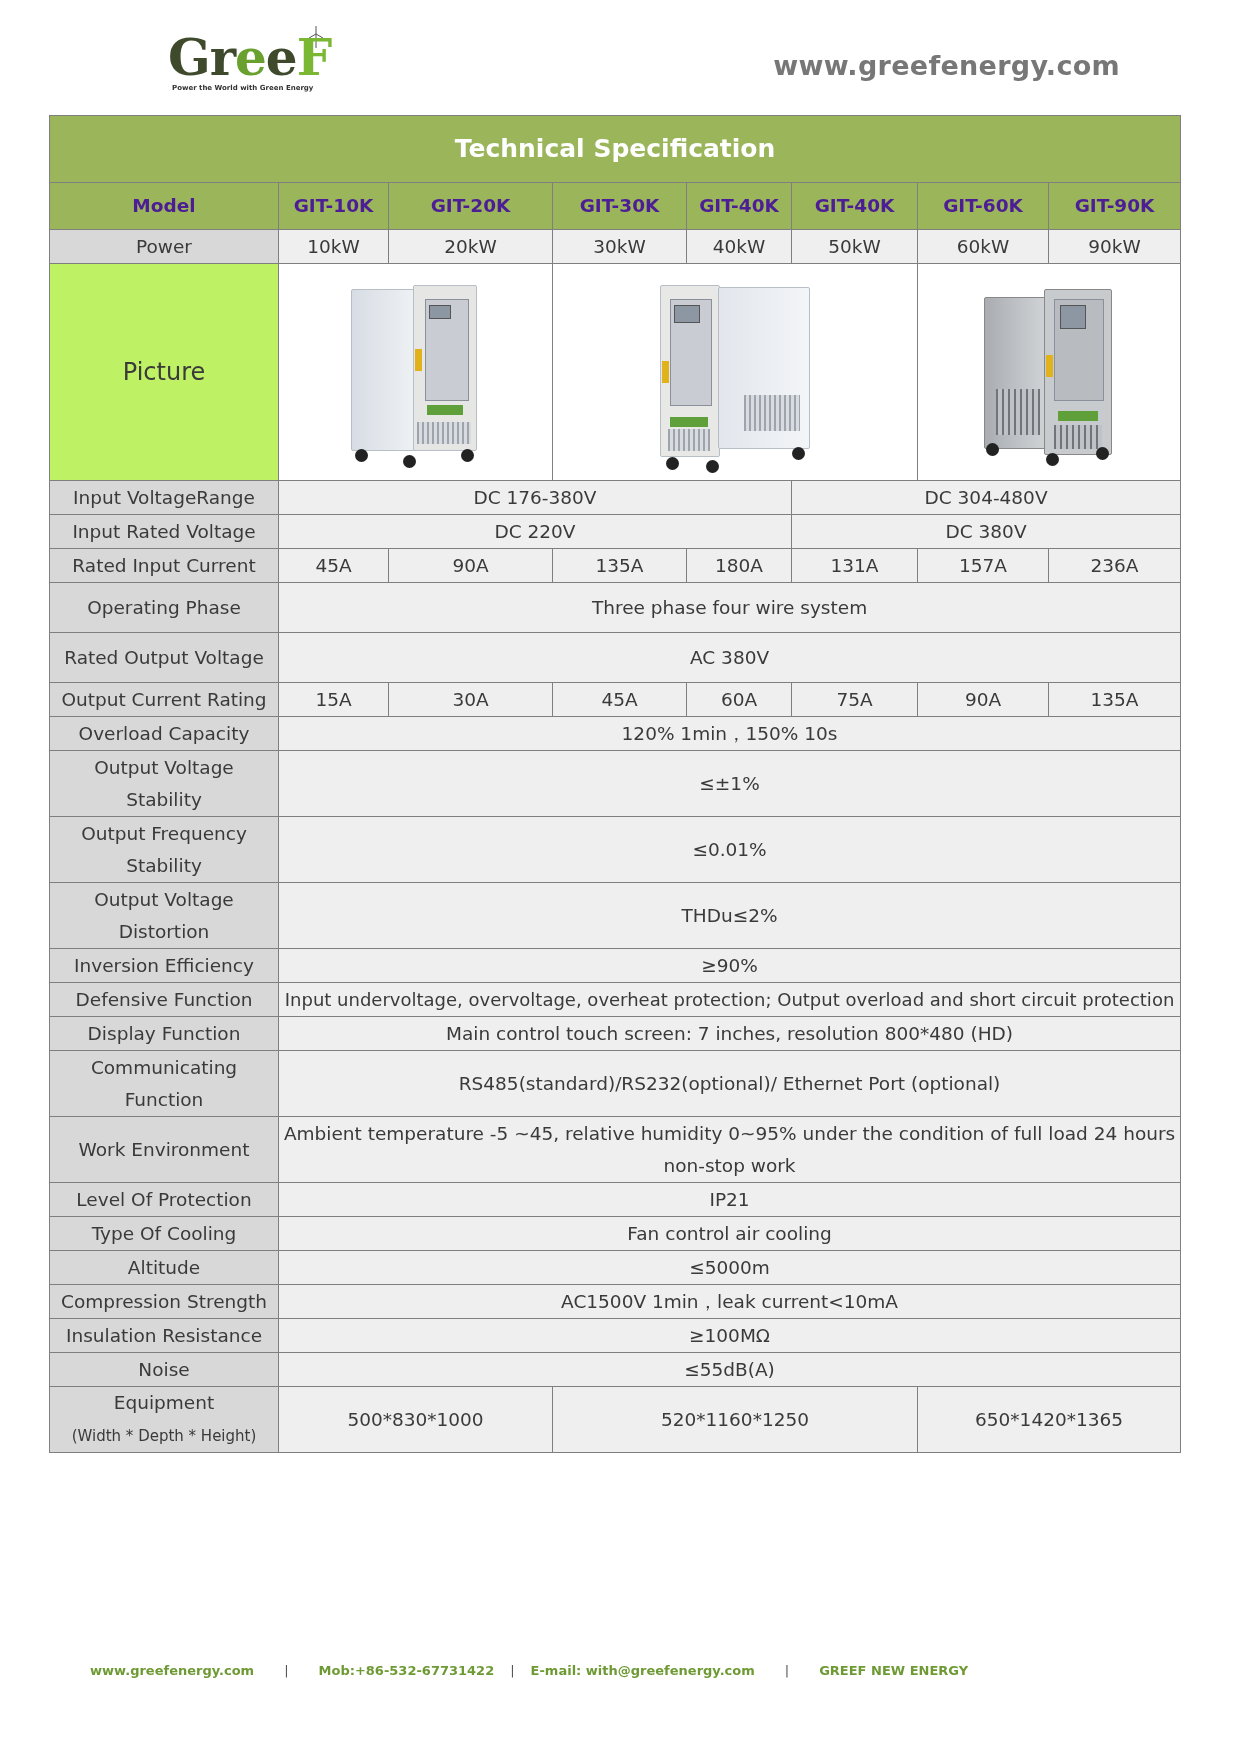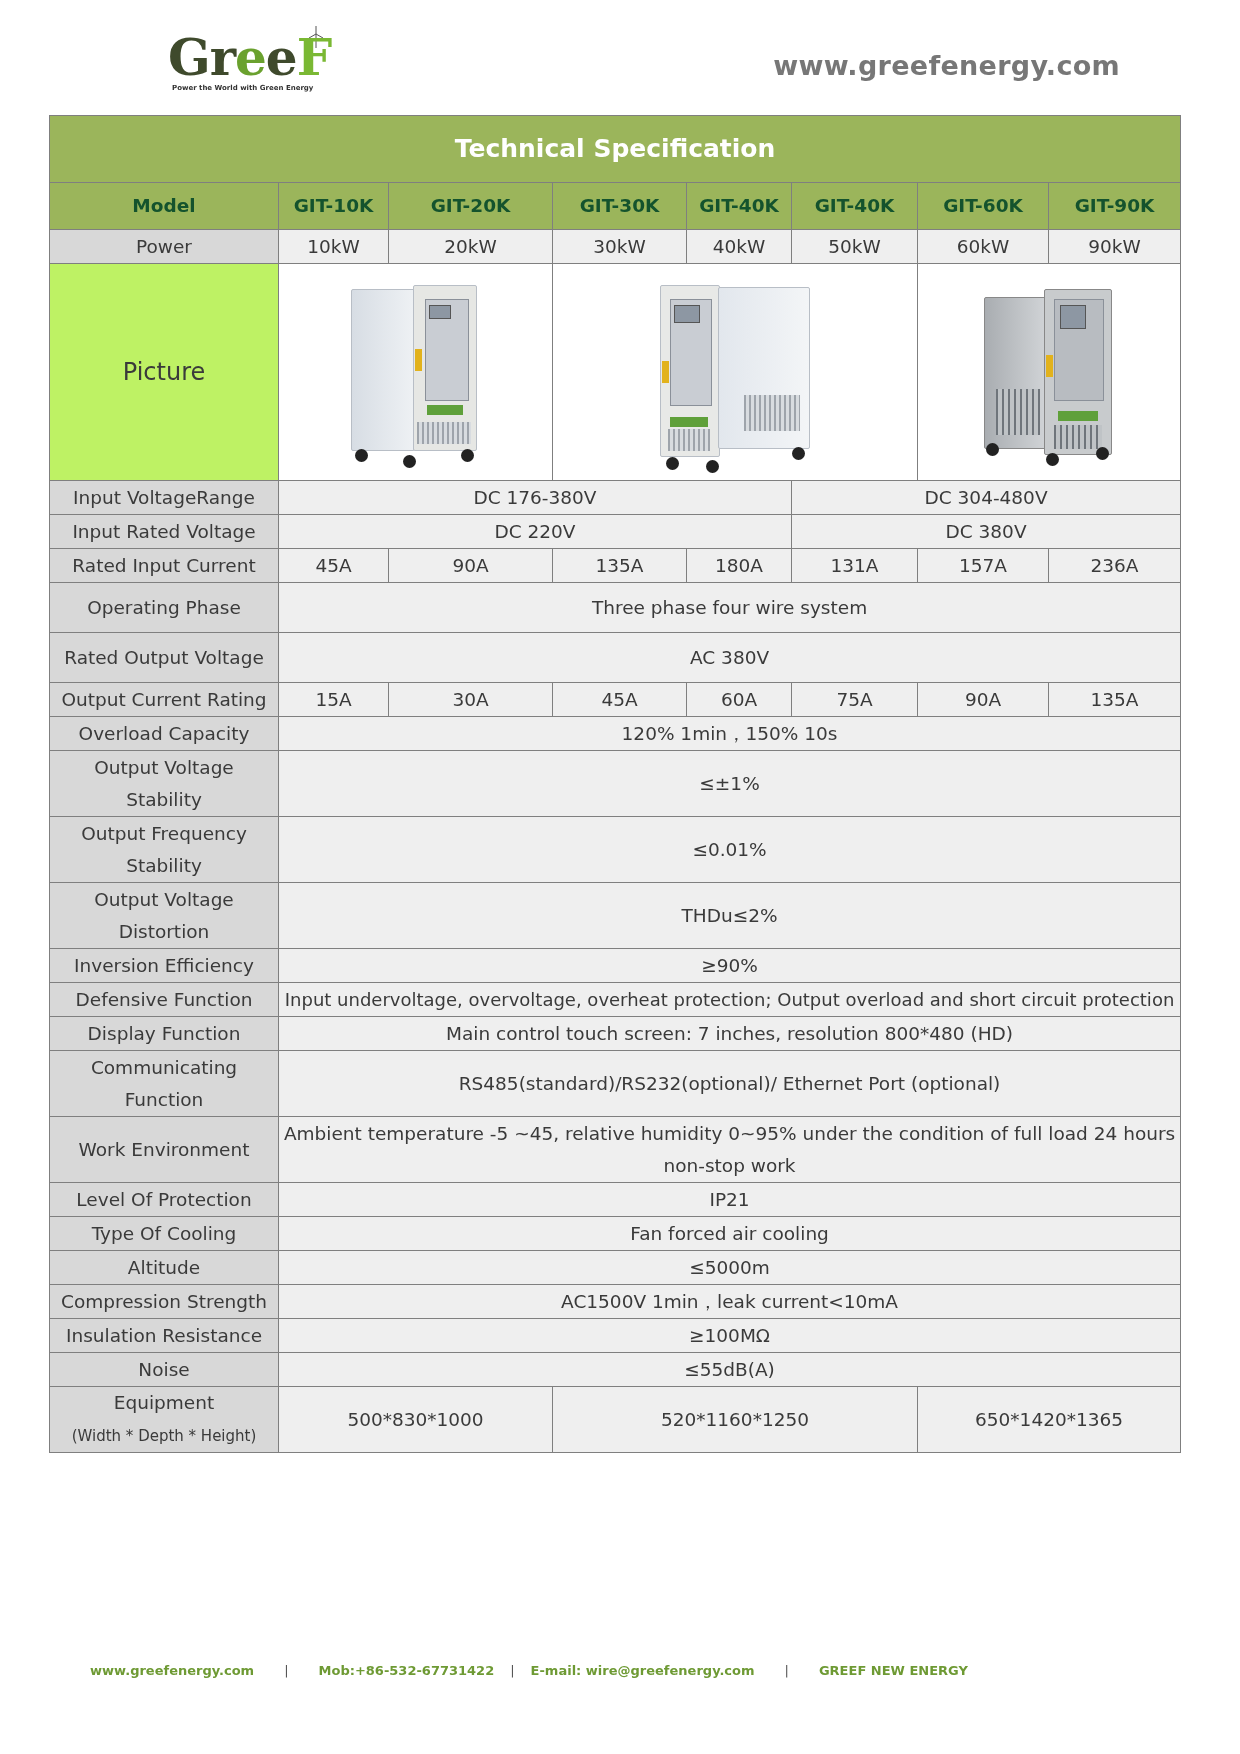--- a/index.html
+++ b/index.html
@@ -12,21 +12,21 @@
   .logo-word .f { color:#7ab833; }
   .logo-tag { position:absolute; left:6px; top:54px; font-size:7px; font-weight:bold; color:#333; white-space:nowrap; }
   .turbine { position:absolute; left:140px; top:-4px; width:20px; height:22px; }
   .site-url { position:absolute; right:120px; top:50px; font-size:27px; font-weight:bold; color:#777; letter-spacing:0.3px; }
 
   
   table.spec { position:absolute; left:49px; top:115px; width:1131px; border-collapse:collapse; table-layout:fixed; font-size:18.5px; }
   table.spec td { border:1.5px solid #7f7f7f; text-align:center; vertical-align:middle; padding:0 4px; line-height:32px; background:#efefef; color:#3a3a3a; }
   table.spec td.lbl { background:#d8d8d8; }
   table.spec tr.title td { background:#9bb55b; color:#fff; font-weight:bold; font-size:25px; height:66px; }
-  table.spec tr.head td { background:#9bb55b; color:#14532d; font-weight:bold; font-size:18.5px; height:46px; }
+  table.spec tr.head td { background:#9bb55b; color:#4c1d95; font-weight:bold; font-size:18.5px; height:46px; }
   table.spec tr.r1 td { height:33px; }
   table.spec tr.r2 td { height:65px; }
   table.spec tr.pic td { height:216px; background:#ffffff; }
   table.spec tr.pic td.lbl { background:#bef264; font-size:24px; }
   table.spec tr.dim td.lbl .sub { font-size:15px; }
   .defense { font-size:18px; white-space:nowrap; }
 
   
   .inv { position:relative; margin:0 auto; }
   .inv .body { position:absolute; border-radius:2px; }
@@ -234,21 +234,21 @@
     <td colspan="7"><span>Ambient temperature -5 ~45, relative humidity 0~95% under the condition of full load 24 hours</span><br><span>non-stop work</span></td>
   </tr>
 
   <tr class="r1">
     <td class="lbl">Level Of Protection</td>
     <td colspan="7">IP21</td>
   </tr>
 
   <tr class="r1">
     <td class="lbl">Type Of Cooling</td>
-    <td colspan="7">Fan forced air cooling</td>
+    <td colspan="7">Fan control air cooling</td>
   </tr>
 
   <tr class="r1">
     <td class="lbl">Altitude</td>
     <td colspan="7">≤5000m</td>
   </tr>
 
   <tr class="r1">
     <td class="lbl">Compression Strength</td>
     <td colspan="7">AC1500V 1min，leak current&lt;10mA</td>
@@ -268,14 +268,14 @@
     <td class="lbl"><span>Equipment</span><br><span class="sub">(Width * Depth * Height)</span></td>
     <td colspan="2">500*830*1000</td>
     <td colspan="3">520*1160*1250</td>
     <td colspan="2">650*1420*1365</td>
   </tr>
 
 </tbody>
   </table>
 
 <div class="footer">
-  <span>www.greefenergy.com</span><span class="sep">|</span><span>Mob:+86-532-67731422</span><span class="sep" style="padding:0 16px;">|</span><span>E-mail:  wire@greefenergy.com</span><span class="sep">|</span><span>GREEF  NEW  ENERGY</span>
+  <span>www.greefenergy.com</span><span class="sep">|</span><span>Mob:+86-532-67731422</span><span class="sep" style="padding:0 16px;">|</span><span>E-mail:  with@greefenergy.com</span><span class="sep">|</span><span>GREEF  NEW  ENERGY</span>
 </div>
 
 </body></html>

